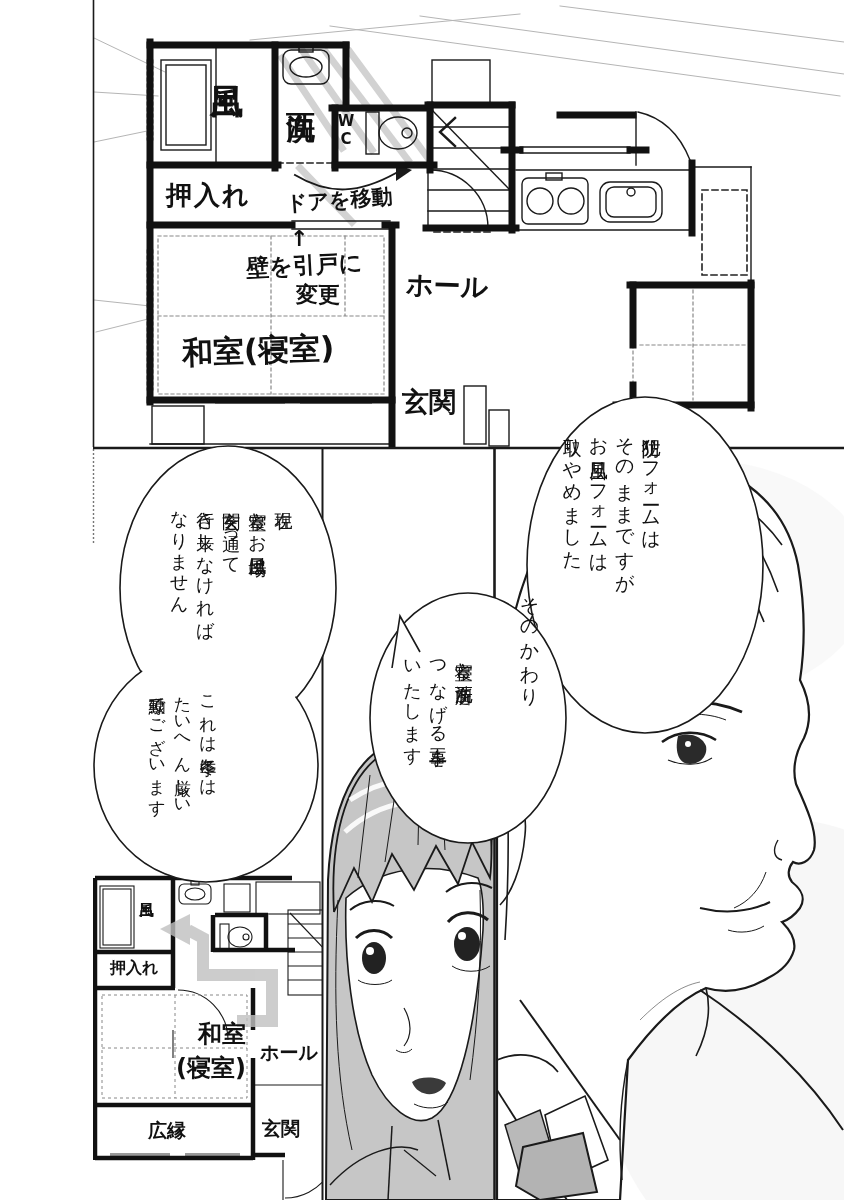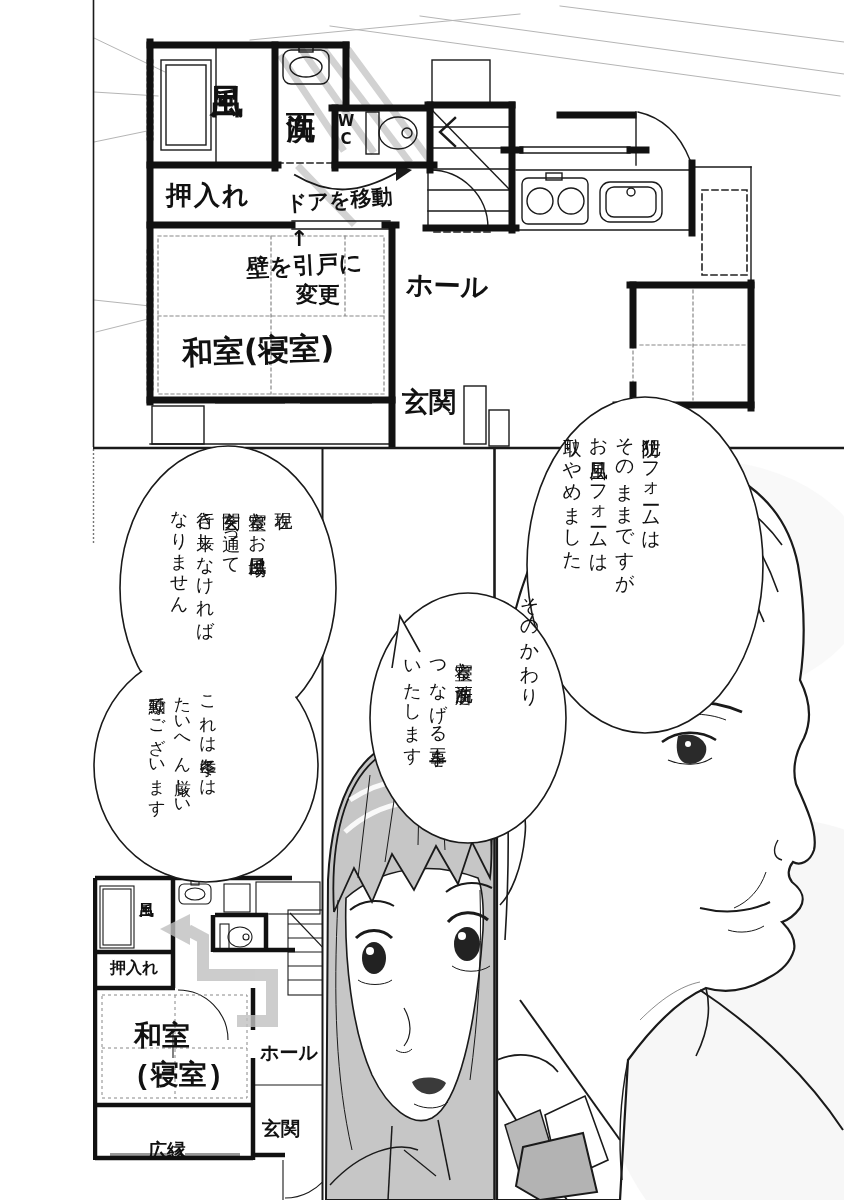--- a/index.html
+++ b/index.html
@@ -360,19 +360,19 @@
 <div class="txt hand" style="left:286px;top:186px;font-size:21px;transform:rotate(-4deg);">ドアを移動</div>
 <div class="txt hand" style="left:290px;top:226px;font-size:22px;">↑</div>
 <div class="txt hand" style="left:246px;top:250px;font-size:23px;transform:rotate(-3deg);">壁を引戸に</div>
 <div class="txt hand" style="left:296px;top:280px;font-size:22px;">変更</div>
 <div class="txt hand" style="left:182px;top:330px;font-size:31px;transform:rotate(-2deg);">和室(寝室)</div>
 <div class="txt hand" style="left:406px;top:268px;font-size:27px;transform:rotate(2deg);">ホール</div>
 <div class="txt hand" style="left:402px;top:384px;font-size:27px;">玄関</div>
 
 <div class="txt v plan-label" style="left:138px;top:890px;font-size:15px;line-height:1.1;">風呂</div>
 <div class="txt plan-label" style="left:110px;top:958px;font-size:16px;">押入れ</div>
-<div class="txt plan-label pre" style="left:134px;top:1018px;font-size:28px;line-height:1.4;text-align:left;width:112px;font-family:Liberation Mono, monospace;">和室
+<div class="txt plan-label pre" style="left:134px;top:1018px;font-size:24px;line-height:1.4;text-align:right;width:112px;">和室
 (寝室)</div>
 <div class="txt plan-label" style="left:260px;top:1040px;font-size:19px;">ホール</div>
-<div class="txt plan-label" style="left:148px;top:1118px;font-size:19px;margin-top:20px;">広縁</div>
+<div class="txt plan-label" style="left:148px;top:1118px;font-size:19px;">広縁</div>
 <div class="txt plan-label" style="left:262px;top:1116px;font-size:19px;">玄関</div>
 
 </div>
 
 </body></html>

